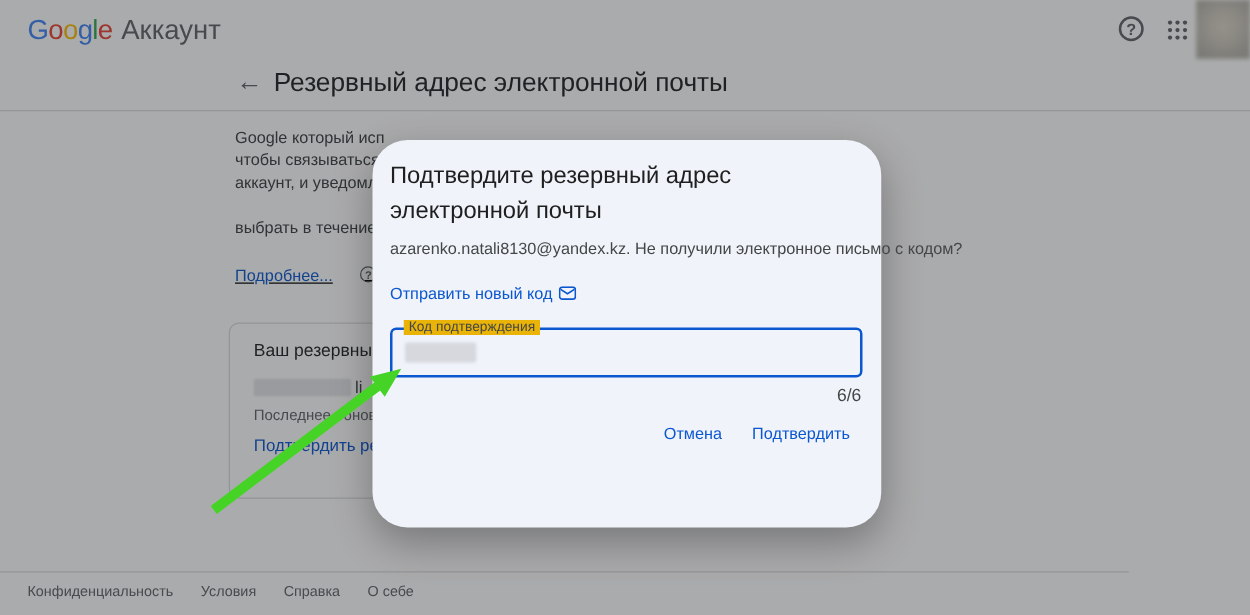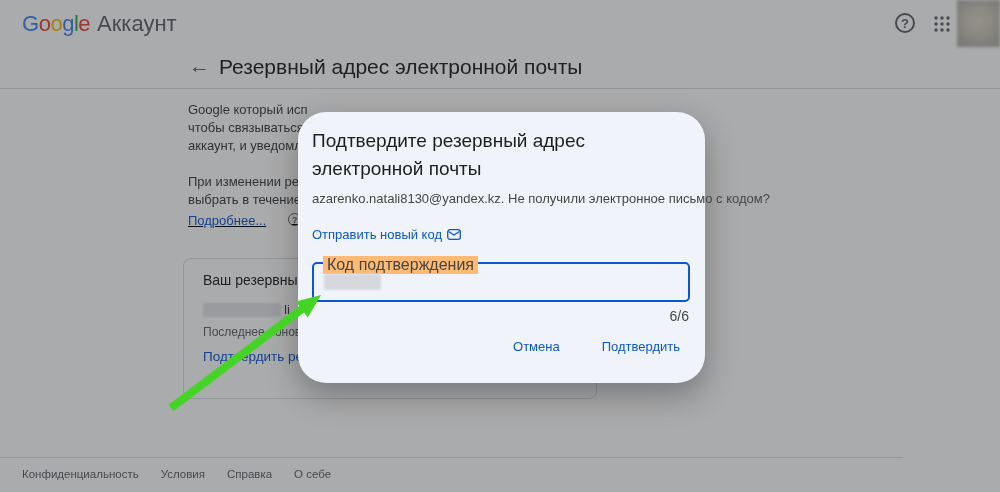--- a/index.html
+++ b/index.html
@@ -52,42 +52,42 @@
   
   .footer { position:absolute; left:0; top:457px; width:903px; height:35px; border-top:1px solid #dadce0; }
   .footer-links { position:absolute; left:22px; top:10px; display:flex; gap:22px; }
   .footer-link { font-size:11.5px; color:#5f6368; }
 
   
   .scrim { position:absolute; inset:0; background:rgba(32,33,36,0.38); z-index:5; }
 
   
   .dialog {
-    position:absolute; left:298px; top:112px; width:407px; height:271px;
+    position:absolute; left:298px; top:112px; width:407px; height:310px;
     background:#f0f3fa; border-radius:28px; z-index:10;
     box-shadow:0 12px 32px rgba(0,0,0,0.30);
   }
   .dlg-title { position:absolute; left:14px; top:15px; width:386px; font-size:19px; line-height:28px; color:#1f1f1f; }
   .dlg-body { position:absolute; left:14px; top:78px; width:388px; font-size:13px; line-height:18px; color:#444746; }
   .dlg-body div { white-space:nowrap; }
   .resend-row { position:absolute; left:14px; top:115px; display:flex; align-items:center; gap:5px; }
   .resend-link { font-size:13px; color:#0b57d0; }
 
   .code-field {
     position:absolute; left:14px; top:150px; width:378px; height:40px;
     border:2px solid #0b57d0; border-radius:5px;
   }
   .field-label {
-    position:absolute; left:9px; top:-8px; padding:0 4px; background:#fdba74;
-    font-size:16px; color:#444746; white-space:nowrap;
+    position:absolute; left:9px; top:-8px; padding:0 4px; background:#eab308;
+    font-size:11px; color:#444746; white-space:nowrap;
   }
   .code-redacted { position:absolute; left:10px; top:10px; width:57px; height:16px; background:#d6d8de; border-radius:2px; filter:blur(1.2px); }
   .char-counter { position:absolute; right:16px; top:196px; font-size:14px; color:#444746; }
 
-  .dlg-buttons { position:absolute; right:25px; top:227px; display:flex; gap:42px; }
+  .dlg-buttons { position:absolute; right:25px; top:227px; display:flex; gap:24px; }
   .dlg-btn { font-size:13px; font-weight:500; color:#0b57d0; background:none; border:none; cursor:pointer; font-family:"Liberation Sans", sans-serif; }
 
   
   .arrow-layer { position:absolute; inset:0; z-index:20; pointer-events:none; }
 </style>
 </head>
 <body>
 
 <div id="screen">
 
@@ -121,21 +121,20 @@
   <div class="back-arrow">←</div>
   <div class="page-title">Резервный адрес электронной почты</div>
   <div class="header-divider"></div>
 
   <div class="content-text" style="top:101px;">
     <div>Google который исп</div>
     <div>чтобы связываться</div>
     <div>аккаунт, и уведомл</div>
   </div>
   <div class="content-text" style="top:173px;">
-    <div>При изменении ре</div>
     <div>выбрать в течение</div>
   </div>
   <div class="more-row">
     <span class="more-link">Подробнее...</span>
     <span class="q-circle">?</span>
   </div>
 
   <div class="bg-card">
     <div class="card-title">Ваш резервный</div>
     <div class="card-email">

